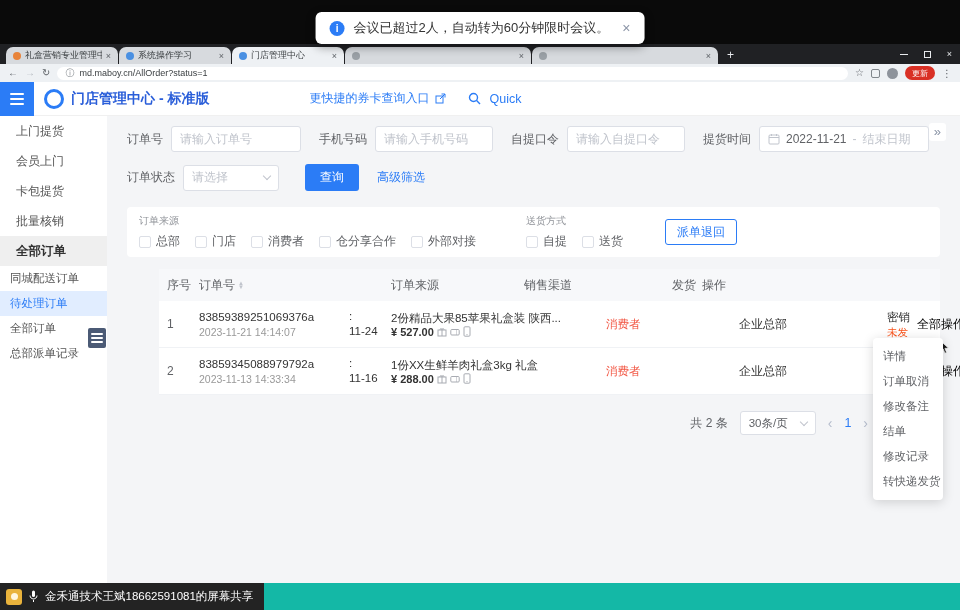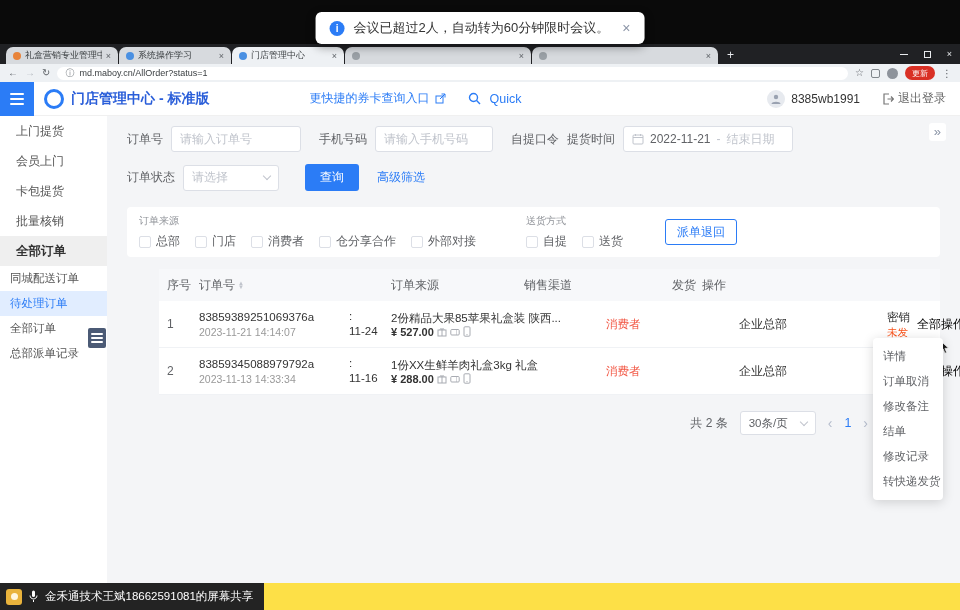--- a/index.html
+++ b/index.html
@@ -128,21 +128,21 @@
   .selectbox.pagesize { width:76px; height:24px; margin:0; color:#606266; font-size:11.5px; }
   .pg-arrow { color:#b4bccc; font-size:14px; line-height:14px; }
   .pg-num { color:#2b7cf6; font-size:12.5px; }
 
   
   .action-menu { position:absolute; left:873px; top:338px; width:70px; background:#fff; border-radius:4px;
                  box-shadow:0 2px 12px rgba(0,0,0,.16); padding:6px 0; z-index:45; }
   .menu-item { padding:5px 10px; font-size:11.5px; color:#606266; white-space:nowrap; }
 
   
-  .bottombar { height:27px; background:#fde047; display:flex; align-items:center; }
+  .bottombar { height:27px; background:#14b8a6; display:flex; align-items:center; }
   .share-pill { height:100%; background:#232323; display:flex; align-items:center; gap:7px; padding:0 11px 0 6px; }
   .appic { width:16px; height:16px; border-radius:3px; background:#e9b33c; display:flex; align-items:center; justify-content:center; }
   .appic i { width:7px; height:7px; border-radius:50%; background:#fff6de; display:block; }
   .share-text { color:#fff; font-size:11.5px; white-space:nowrap; }
 </style>
 </head>
 <body>
 
 <div class="screen" data-interactable="false">
 
@@ -216,36 +216,20 @@
       <svg width="11" height="11" viewBox="0 0 11 11" data-interactable="false">
         <rect x="1" y="3" width="7" height="7" fill="none" stroke="#2b7cf6"></rect>
         <path d="M5 6 L10 1 M6.5 1 H10 V4.5" fill="none" stroke="#2b7cf6"></path>
       </svg>
       <svg width="13" height="13" viewBox="0 0 13 13" data-interactable="true" style="margin-left:16px;">
         <circle cx="5.5" cy="5.5" r="4" fill="none" stroke="#2b7cf6" stroke-width="1.4"></circle>
         <line x1="8.6" y1="8.6" x2="12" y2="12" stroke="#2b7cf6" stroke-width="1.4"></line>
       </svg>
       <span class="quick-label" data-interactable="true">Quick</span>
     </div>
-    <div class="user-group" data-interactable="false">
-      <span class="avatar" data-interactable="false">
-        <svg width="12" height="12" viewBox="0 0 12 12">
-          <circle cx="6" cy="4" r="2.2" fill="#9aa2b1"></circle>
-          <path d="M1.5 11 C1.5 8 10.5 8 10.5 11 Z" fill="#9aa2b1"></path>
-        </svg>
-      </span>
-      <span class="username" data-interactable="true">8385wb1991</span>
-      <span class="logout-wrap" data-interactable="true">
-        <svg width="12" height="12" viewBox="0 0 12 12" data-interactable="false">
-          <path d="M7 1 H2 V11 H7" fill="none" stroke="#777" stroke-width="1.2"></path>
-          <path d="M5.5 6 H11 M9 3.5 L11.3 6 L9 8.5" fill="none" stroke="#777" stroke-width="1.2"></path>
-        </svg>
-        <span class="logout" data-interactable="false">退出登录</span>
-      </span>
-    </div>
   </div>
 
   <div class="appbody" data-interactable="false">
 
     <aside class="sidebar" data-interactable="false">
       <div class="side-item" data-interactable="true">上门提货</div>
       <div class="side-item" data-interactable="true">会员上门</div>
       <div class="side-item" data-interactable="true">卡包提货</div>
       <div class="side-item" data-interactable="true">批量核销</div>
       <div class="side-header" data-interactable="true">全部订单</div>
@@ -257,20 +241,21 @@
 
     <main class="content" data-interactable="false">
       <span class="collapse" data-interactable="true">»</span>
 
       <div class="frow" data-interactable="false">
         <span class="flabel" data-interactable="false">订单号</span>
         <input class="finput w130" data-interactable="true" placeholder="请输入订单号" style="">
         <span class="flabel" data-interactable="false">手机号码</span>
         <input class="finput w118" data-interactable="true" placeholder="请输入手机号码" style="">
         <span class="flabel" data-interactable="false">自提口令</span>
+        <input class="finput w118" data-interactable="true" placeholder="请输入自提口令" style="">
         <span class="flabel" data-interactable="false">提货时间</span>
         <div class="datebox" data-interactable="true">
           <svg width="12" height="12" viewBox="0 0 12 12" data-interactable="false">
             <rect x="1" y="2" width="10" height="9" rx="1" fill="none" stroke="#c0c4cc"></rect>
             <line x1="1" y1="4.5" x2="11" y2="4.5" stroke="#c0c4cc"></line>
             <line x1="3.5" y1="1" x2="3.5" y2="3" stroke="#c0c4cc"></line>
             <line x1="8.5" y1="1" x2="8.5" y2="3" stroke="#c0c4cc"></line>
           </svg>
           <span class="dateval" data-interactable="false">2022-11-21</span>
           <span class="datesep" data-interactable="false">-</span>

